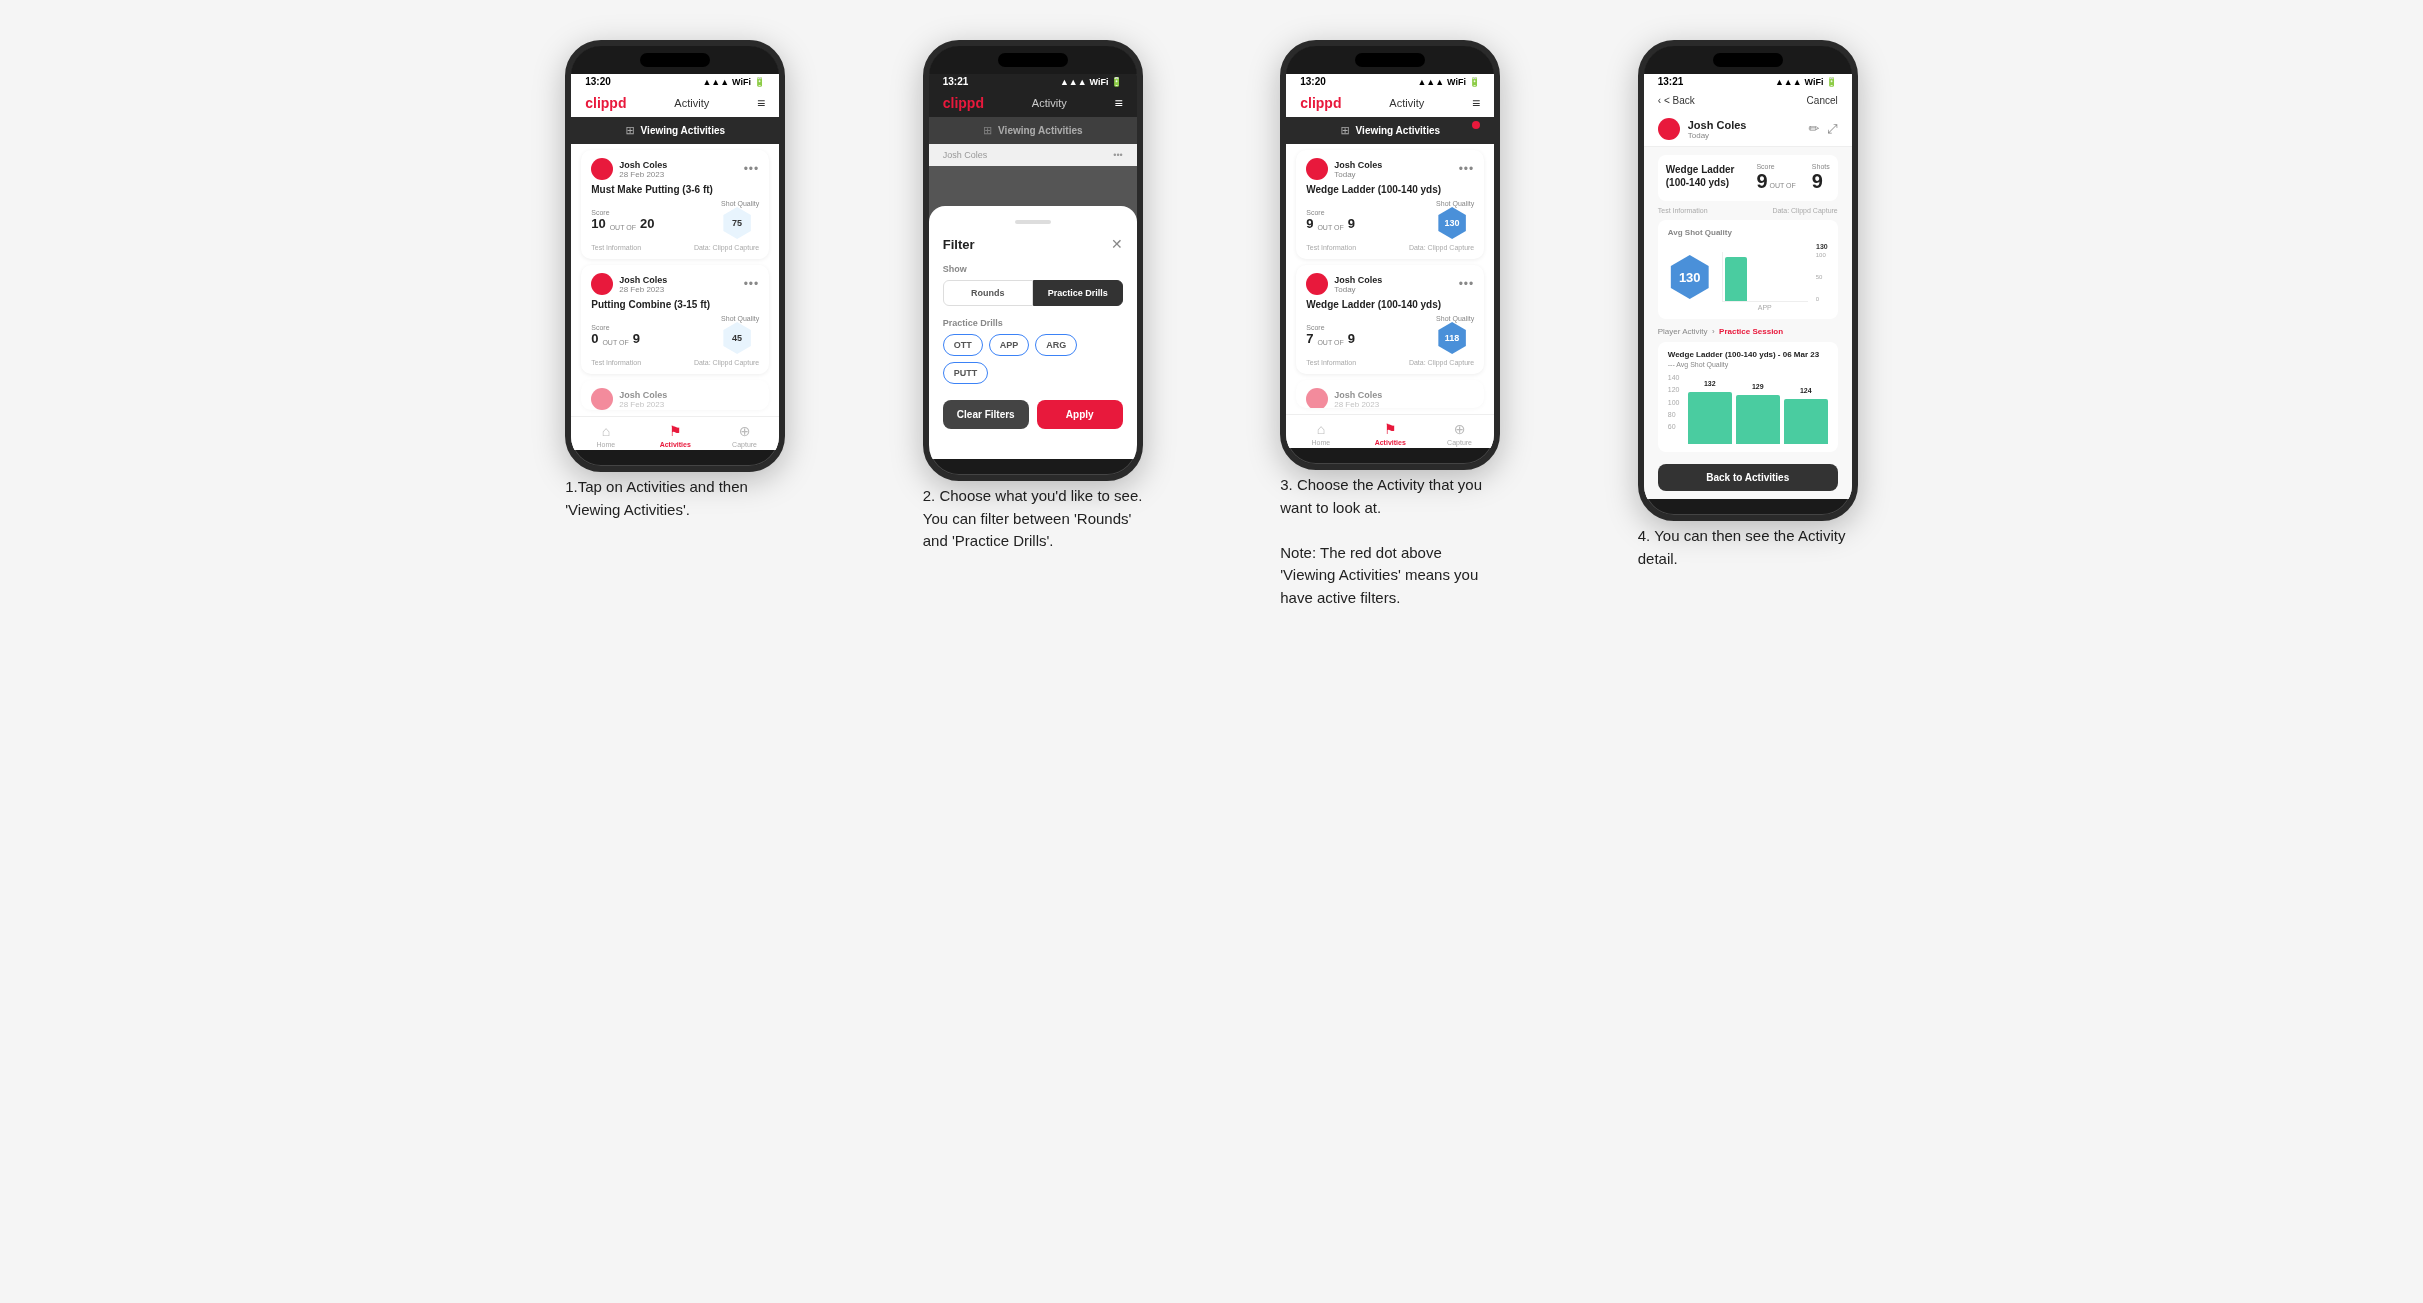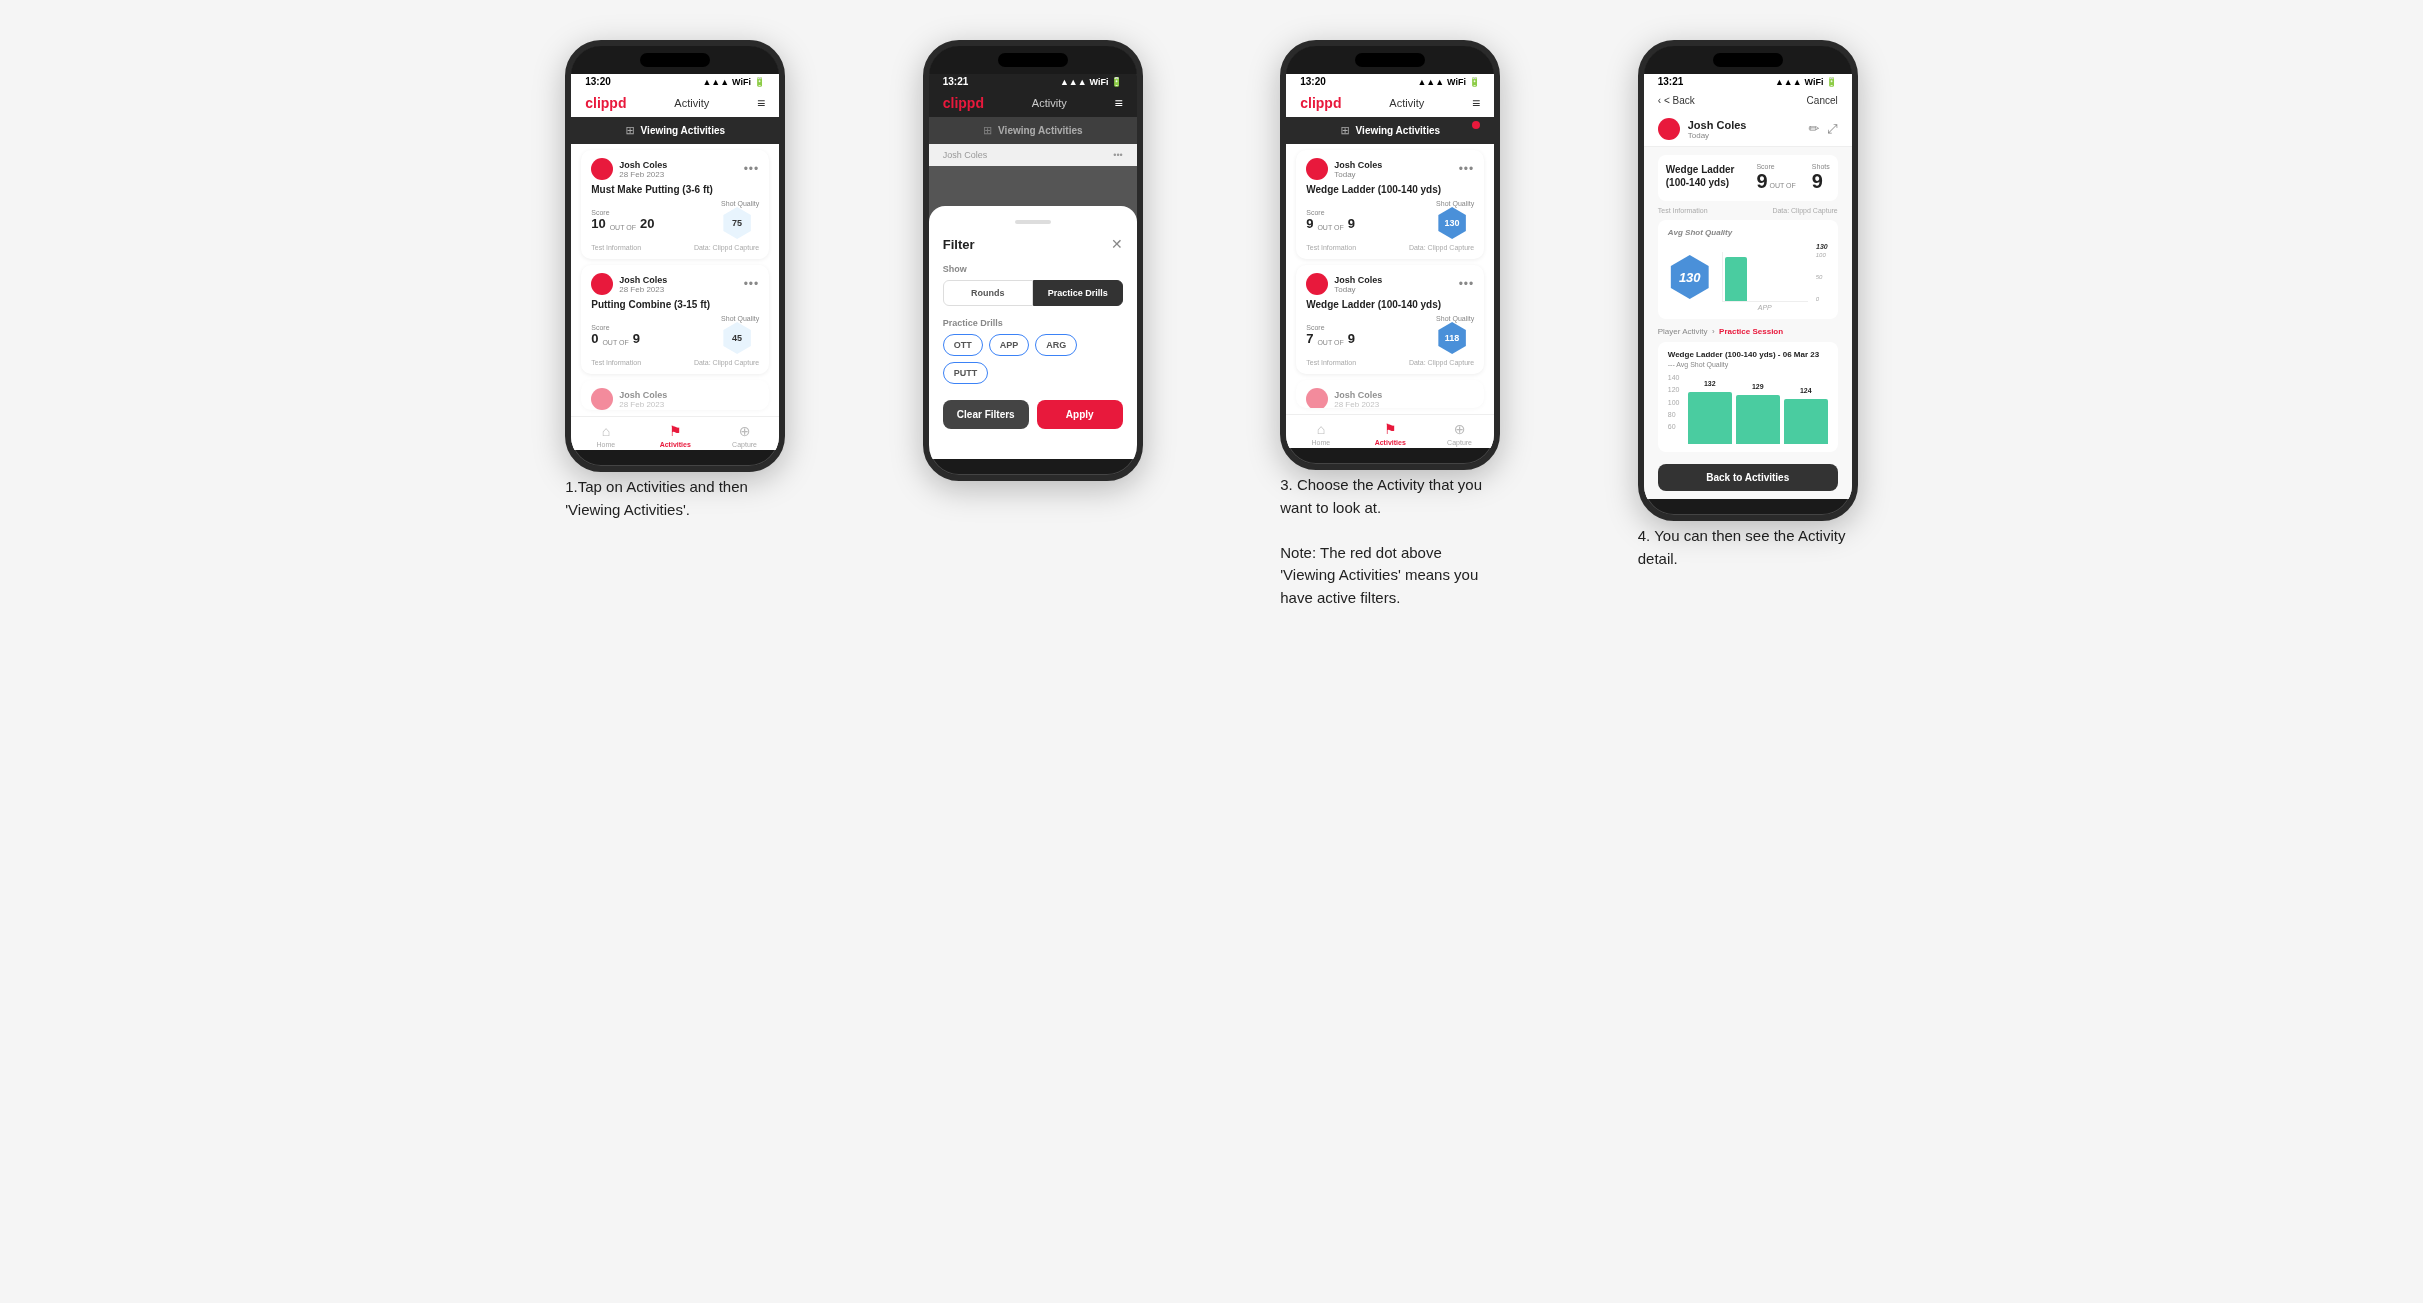--- a/index.html
+++ b/index.html
@@ -303,21 +303,20 @@
       background: #f8f8f8;
       padding: 8px 14px;
       overflow-y: auto;
     }
 
     .avg-quality-section {
       background: #fff;
       border-radius: 8px;
       padding: 8px 10px;
       margin-bottom: 8px;
-      font-style: italic;
     }
     .avg-quality-label { font-size: 8px; color: #888; margin-bottom: 6px; font-weight: 600; }
     .avg-quality-row { display: flex; align-items: center; gap: 10px; }
     .hexagon-large {
       width: 44px; height: 44px;
       background: #4a90d9;
       clip-path: polygon(50% 0%, 93% 25%, 93% 75%, 50% 100%, 7% 75%, 7% 25%);
       display: flex;
       align-items: center;
       justify-content: center;
@@ -573,20 +572,21 @@
             <div class="pill">PUTT</div>
           </div>
           <div class="modal-actions">
             <button class="btn-clear">Clear Filters</button>
             <button class="btn-apply">Apply</button>
           </div>
         </div>
         <div style="height:16px; background:#fff;"></div>
       </div>
     </div>
+    <div class="caption">2. Choose what you'd like to see. You can filter between 'Rounds' and 'Practice Drills'.</div>
   </div>
 
   <div class="step-column">
     <div class="phone">
       <div class="phone-notch">
         <div class="notch-pill"></div>
       </div>
       <div class="phone-screen">
         <div class="status-bar">
           <span class="status-time">13:20</span>

